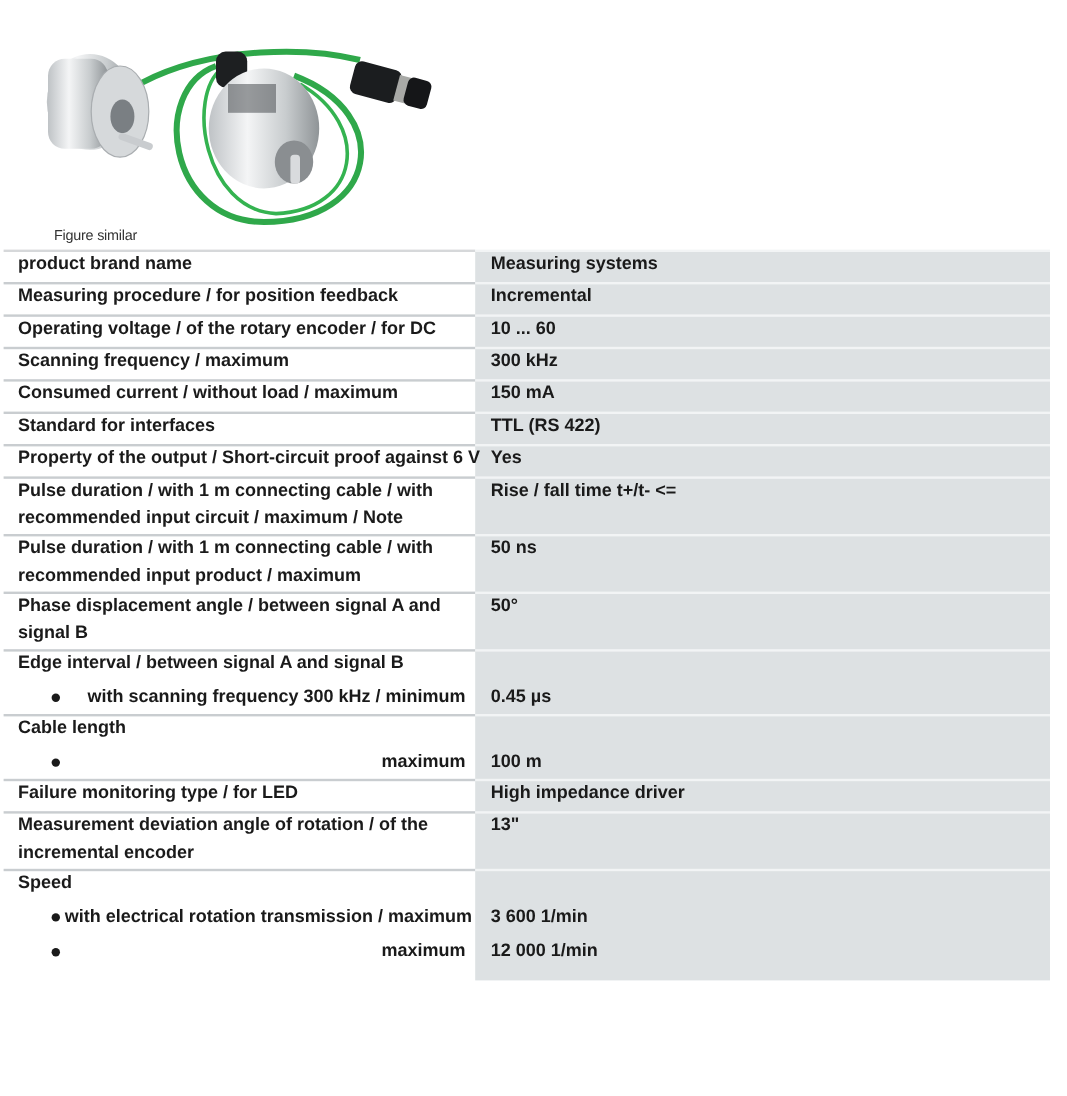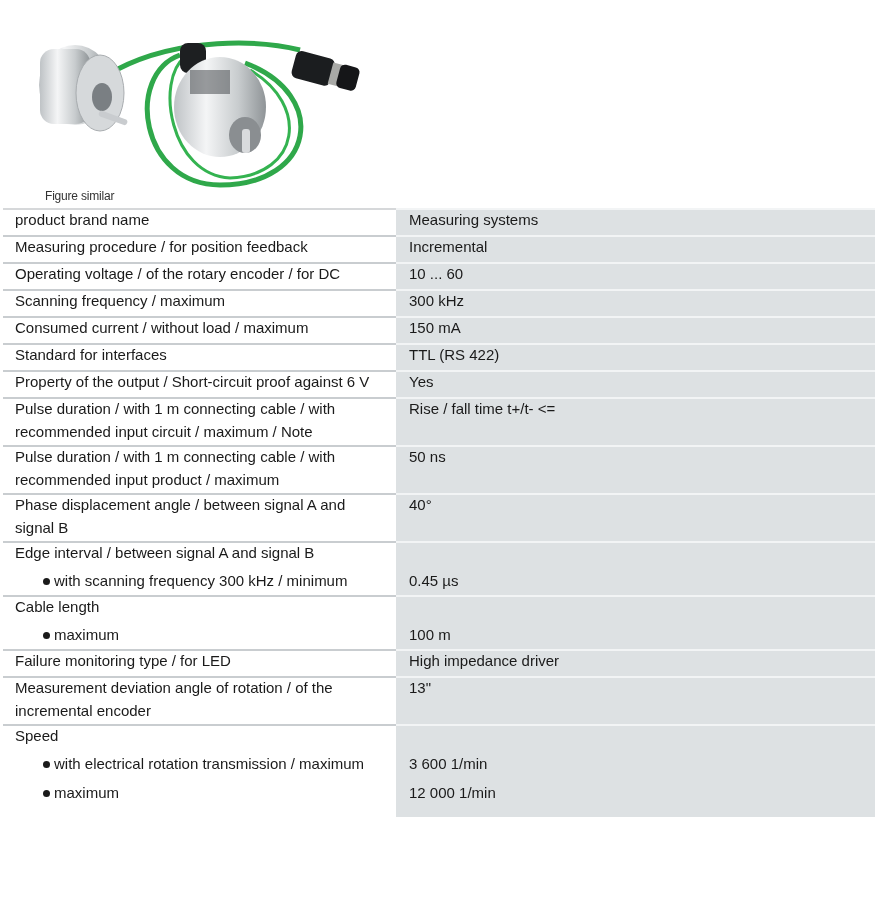--- a/index.html
+++ b/index.html
@@ -6,29 +6,29 @@
     body { width: 889px; height: 913px; position: relative; overflow: hidden;
            font-family: "Liberation Sans", sans-serif; color: #1a1a1a; }
     .figure { position: absolute; left: 0; top: 0; width: 400px; height: 208px; }
     .figure svg { position: absolute; left: 30px; top: 35px; }
     .caption { position: absolute; left: 34px; top: 189px; font-size: 12px; color: #333;
                letter-spacing: -0.2px; margin-left: 11px; }
     table.spec { position: absolute; left: 3px; top: 208px; border-collapse: collapse;
                  width: 872px; table-layout: fixed; font-size: 15px; }
     table.spec col.c1 { width: 393px; }
     table.spec col.c2 { width: 479px; }
-    table.spec td { vertical-align: top; padding: 0; }
+    table.spec td { vertical-align: top; padding: 0; font-weight: bold; }
     table.spec td.k { background: #ffffff; padding-left: 12px; padding-right: 8px; }
     table.spec td.v { background: #dde1e3; padding-left: 13px; border-left: 0; margin-left: 44px; }
     .row td { border-top: 2px solid #c9cdd0; }
     .row.first td.k { border-top: 2px solid #d6d8da; }
     .row td.v { border-top: 2px solid #f2f4f5; }
     .line { display: block; height: 23px; line-height: 20px; white-space: nowrap; }
     .single .line { height: 25px; }
-    .bullet { display: block; height: 29px; line-height: 30px; padding-left: 28px; white-space: nowrap; position: relative; }
+    .bullet { display: block; height: 29px; line-height: 30px; padding-left: 28px; white-space: nowrap; position: relative; text-align: right; }
     .bullet .dot { position: absolute; left: 28px; top: 12px; width: 7px; height: 7px; border-radius: 50%; background: #1a1a1a; }
     .bullet .txt { padding-left: 11px; }
     .vline { display: block; height: 23px; line-height: 20px; white-space: nowrap; }
     .vbul { display: block; height: 29px; line-height: 30px; white-space: nowrap; }
     .vspacer { display: block; height: 23px; }
     .tailpad { height: 10px; }
   </style>
 </head>
 <body>
 
@@ -147,21 +147,21 @@
       <td class="v">
           <span class="vline">50 ns</span>
         </td>
     </tr>
     <tr class="row">
       <td class="k">
         <span class="line">Phase displacement angle / between signal A and</span>
         <span class="line">signal B</span>
       </td>
       <td class="v">
-          <span class="vline">40°</span>
+          <span class="vline">50°</span>
         </td>
     </tr>
     <tr class="row">
       <td class="k">
         <span class="line">Edge interval / between signal A and signal B</span>
         <span class="bullet"><span class="dot"></span><span class="txt">with scanning frequency 300 kHz / minimum</span></span>
       </td>
       <td class="v">
         <span class="vspacer"></span>
         <span class="vbul">0.45 µs</span>

